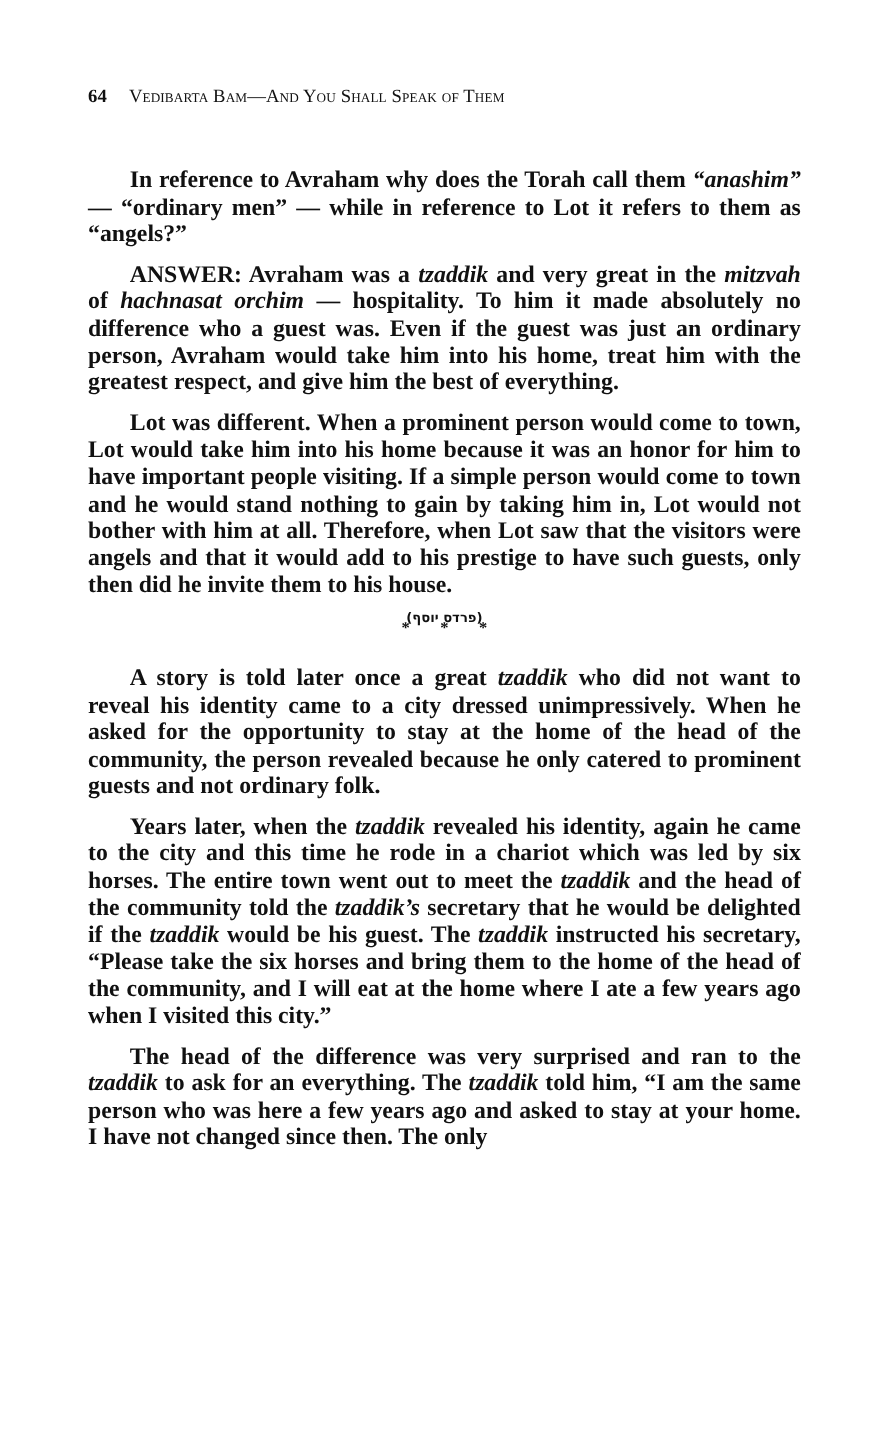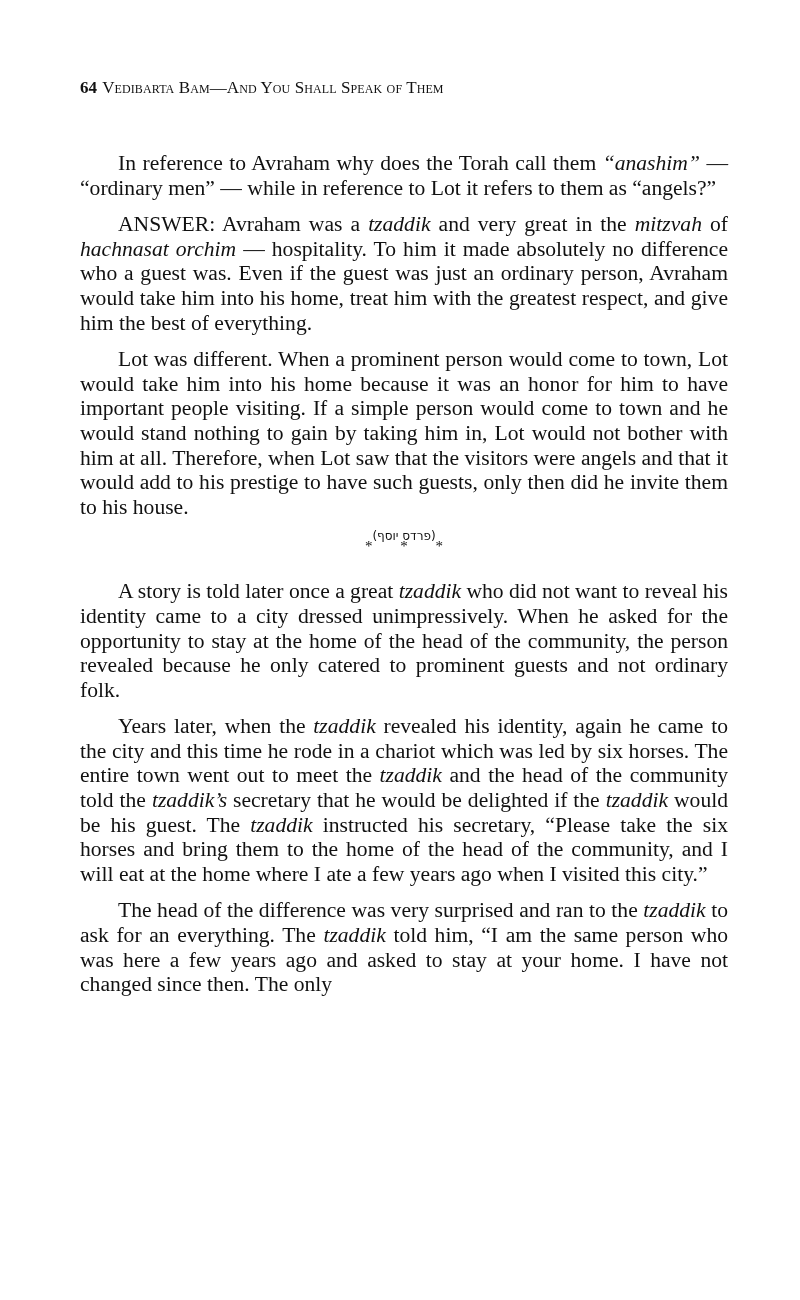--- a/index.html
+++ b/index.html
@@ -24,33 +24,34 @@
     .running-head {
       position: absolute;
       top: 78px;
       left: 0;
       font-size: 17px;
       letter-spacing: 0.1px;
       white-space: nowrap;
     }
     .running-head .page-number {
       font-weight: bold;
-      margin-right: 5px;
+      margin-right: 20px;
     }
     .running-head .title {
       font-variant: small-caps;
     }
     .body-text {
       position: absolute;
       top: 151px;
       left: 0;
       width: 648px;
       font-size: 21.6px;
       line-height: 24.6px;
       text-align: justify;
+      font-weight: bold;
     }
     .para {
       margin: 0;
       text-indent: 38px;
       hyphens: none;
     }
     .para + .para {
       margin-top: 12px;
     }
     .para i {

